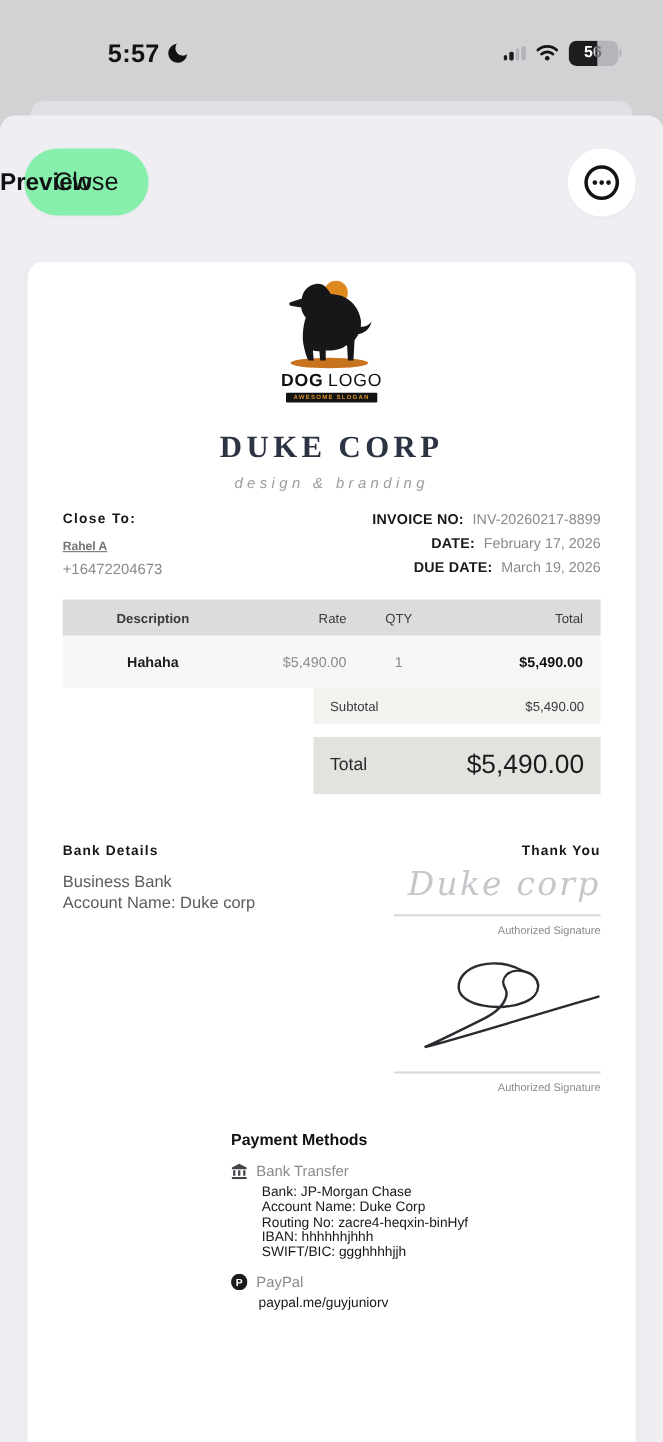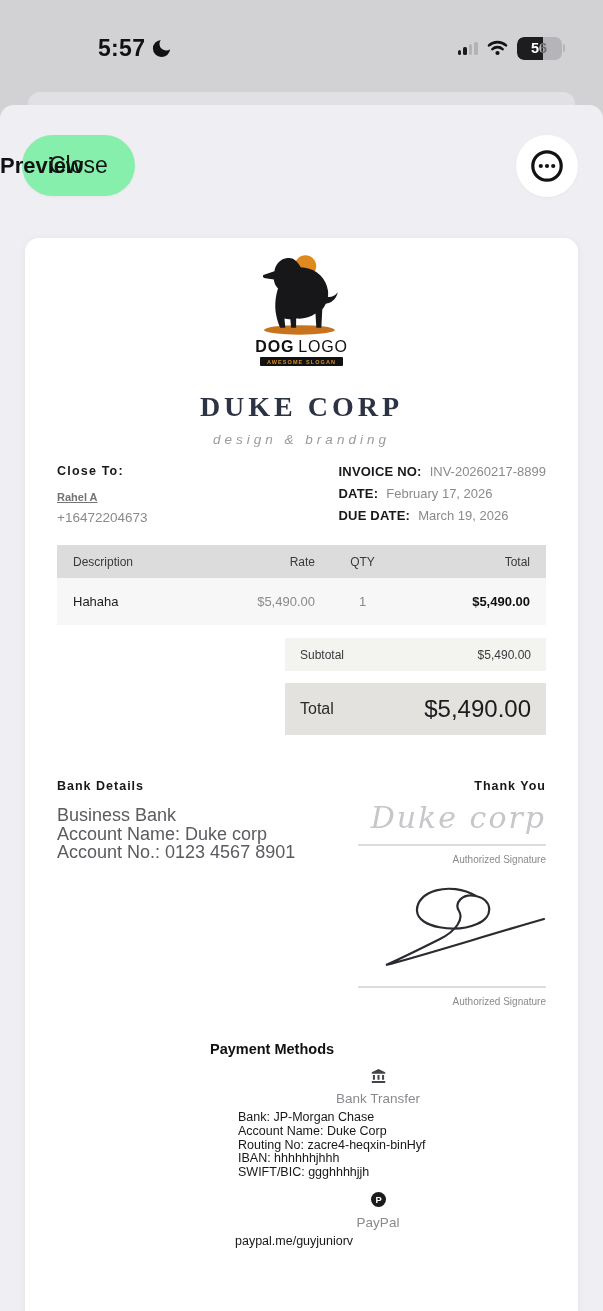--- a/index.html
+++ b/index.html
@@ -46,59 +46,59 @@
   .slogan-bar { margin-top:1px; background:#121214; color:#d79024; font-size:5.5px; font-weight:700; letter-spacing:1.1px; padding:1.5px 7px; border-radius:1px; }
 
   .company { margin-top:25px; text-align:center; font-family:"Liberation Serif", serif; font-size:28px; font-weight:700; letter-spacing:4px; color:#2c3342; }
   .tagline { margin-top:9px; text-align:center; font-style:italic; font-size:13.5px; letter-spacing:4px; color:#9a9aa0; }
 
   
   .meta-row { display:flex; justify-content:space-between; margin-top:17px; }
   .issued-label { font-size:12.5px; font-weight:700; letter-spacing:1.2px; color:#17181b; }
   .issued-name { margin-top:13px; font-size:11px; font-weight:700; color:#737373;text-decoration:underline; }
   .issued-phone { margin-top:7px; font-size:13.5px; color:#8a8a8f; }
-  .meta-table { }
+  .meta-table { text-align:right; }
   .meta-line { margin-bottom:7px; font-size:13px; }
   .meta-line .lbl { font-weight:700; color:#17181b; letter-spacing:.2px; }
   .meta-line .val { color:#8a8a8f; margin-left:8px; }
 
   
   .items { margin-top:15px; }
   .items .thead { display:flex; background:#dcdcdc; height:33px; align-items:center; font-size:12px; color:#3a3a3e; padding:0 16px; }
   .items .trow  { display:flex; background:#f7f7f7; height:47px; align-items:center; font-size:13px; padding:0 16px; }
-  .col-desc { flex:1; text-align:left; }
+  .col-desc { flex:1; text-align:center;font-weight:bold; }
   .col-rate { width:110px; text-align:right; }
   .col-qty  { width:95px; text-align:center; }
   .col-total{ width:120px; text-align:right; }
   .trow .col-desc { color:#1c1c1e; }
   .trow .col-rate, .trow .col-qty { color:#8a8a8f; }
   .trow .col-total { color:#101012; font-weight:700; }
 
   
   .summary { display:flex; flex-direction:column; align-items:flex-end; }
-  .subtotal-box { margin-top:13px; width:261px; height:33px; background:#f3f3f0; display:flex; align-items:center; justify-content:space-between; padding:0 15px; font-size:12px; color:#3a3a3e; }
+  .subtotal-box { width:261px; height:33px; background:#f3f3f0; display:flex; align-items:center; justify-content:space-between; padding:0 15px; font-size:12px; color:#3a3a3e; }
   .total-box { margin-top:12px; width:261px; height:52px; background:#e4e2de; display:flex; align-items:center; justify-content:space-between; padding:0 15px; }
   .total-box .t-lbl { font-size:16px; color:#2a2a2c; }
   .total-box .t-val { font-size:24px; color:#1c1c1e; }
 
   
   .bank-thanks { display:flex; justify-content:space-between; margin-top:44px; }
   .section-title { font-size:12.5px; font-weight:700; letter-spacing:1px; color:#17181b; }
-  .bank-lines { margin-top:13px; font-size:18px; color:#5b5b60; line-height:18.5px; }
+  .bank-lines { margin-top:13px; font-size:15px; color:#5b5b60; line-height:18.5px; }
   .thanks-col { width:188px; text-align:right; }
   .script-sig { margin-top:7px; font-family:"DejaVu Serif", serif; font-style:italic; font-size:30px; letter-spacing:2px; color:#c7c7cb; }
   .sig-rule { margin-top:9px; height:2px; background:#dcdcde; }
   .sig-caption { margin-top:8px; font-size:10px; color:#8a8a8f; }
 
   .signature2 { width:188px; margin-left:auto; margin-top:8px; text-align:right; }
 
   
   .payment { margin-left:153px; margin-top:34px; }
   .pm-title { font-size:14.5px; font-weight:700; color:#101012; }
-  .pm-method { display:flex; align-items:center; gap:8px; margin-top:12px;flex-direction:column; }
+  .pm-method { display:flex; align-items:center; gap:8px; margin-top:12px; }
   .pm-method .pm-name { font-size:13.5px; color:#8a8a8f; }
   .pm-lines { margin-top:5px; font-size:12.5px; color:#17181b; line-height:13.8px;margin-left:28px; }
   .pm-link { margin-top:4px; margin-left:25px; font-size:12.5px; color:#17181b; cursor:pointer; }
   .icon { display:inline-flex; }
 </style>
 </head>
 <body>
 
 <div class="screen">
 
@@ -216,21 +216,20 @@
           <span class="t-val">$5,490.00</span>
         </div>
       </div>
 
       <div class="bank-thanks">
         <div>
           <div class="section-title">Bank Details</div>
           <div class="bank-lines">
             <div>Business Bank</div>
             <div>Account Name: Duke corp</div>
-            <div>Account No.: 0123 4567 8901</div>
           </div>
         </div>
         <div class="thanks-col">
           <div class="section-title">Thank You</div>
           <div class="script-sig">Duke corp</div>
           <div class="sig-rule"></div>
           <div class="sig-caption">Authorized Signature</div>
         </div>
       </div>
 

